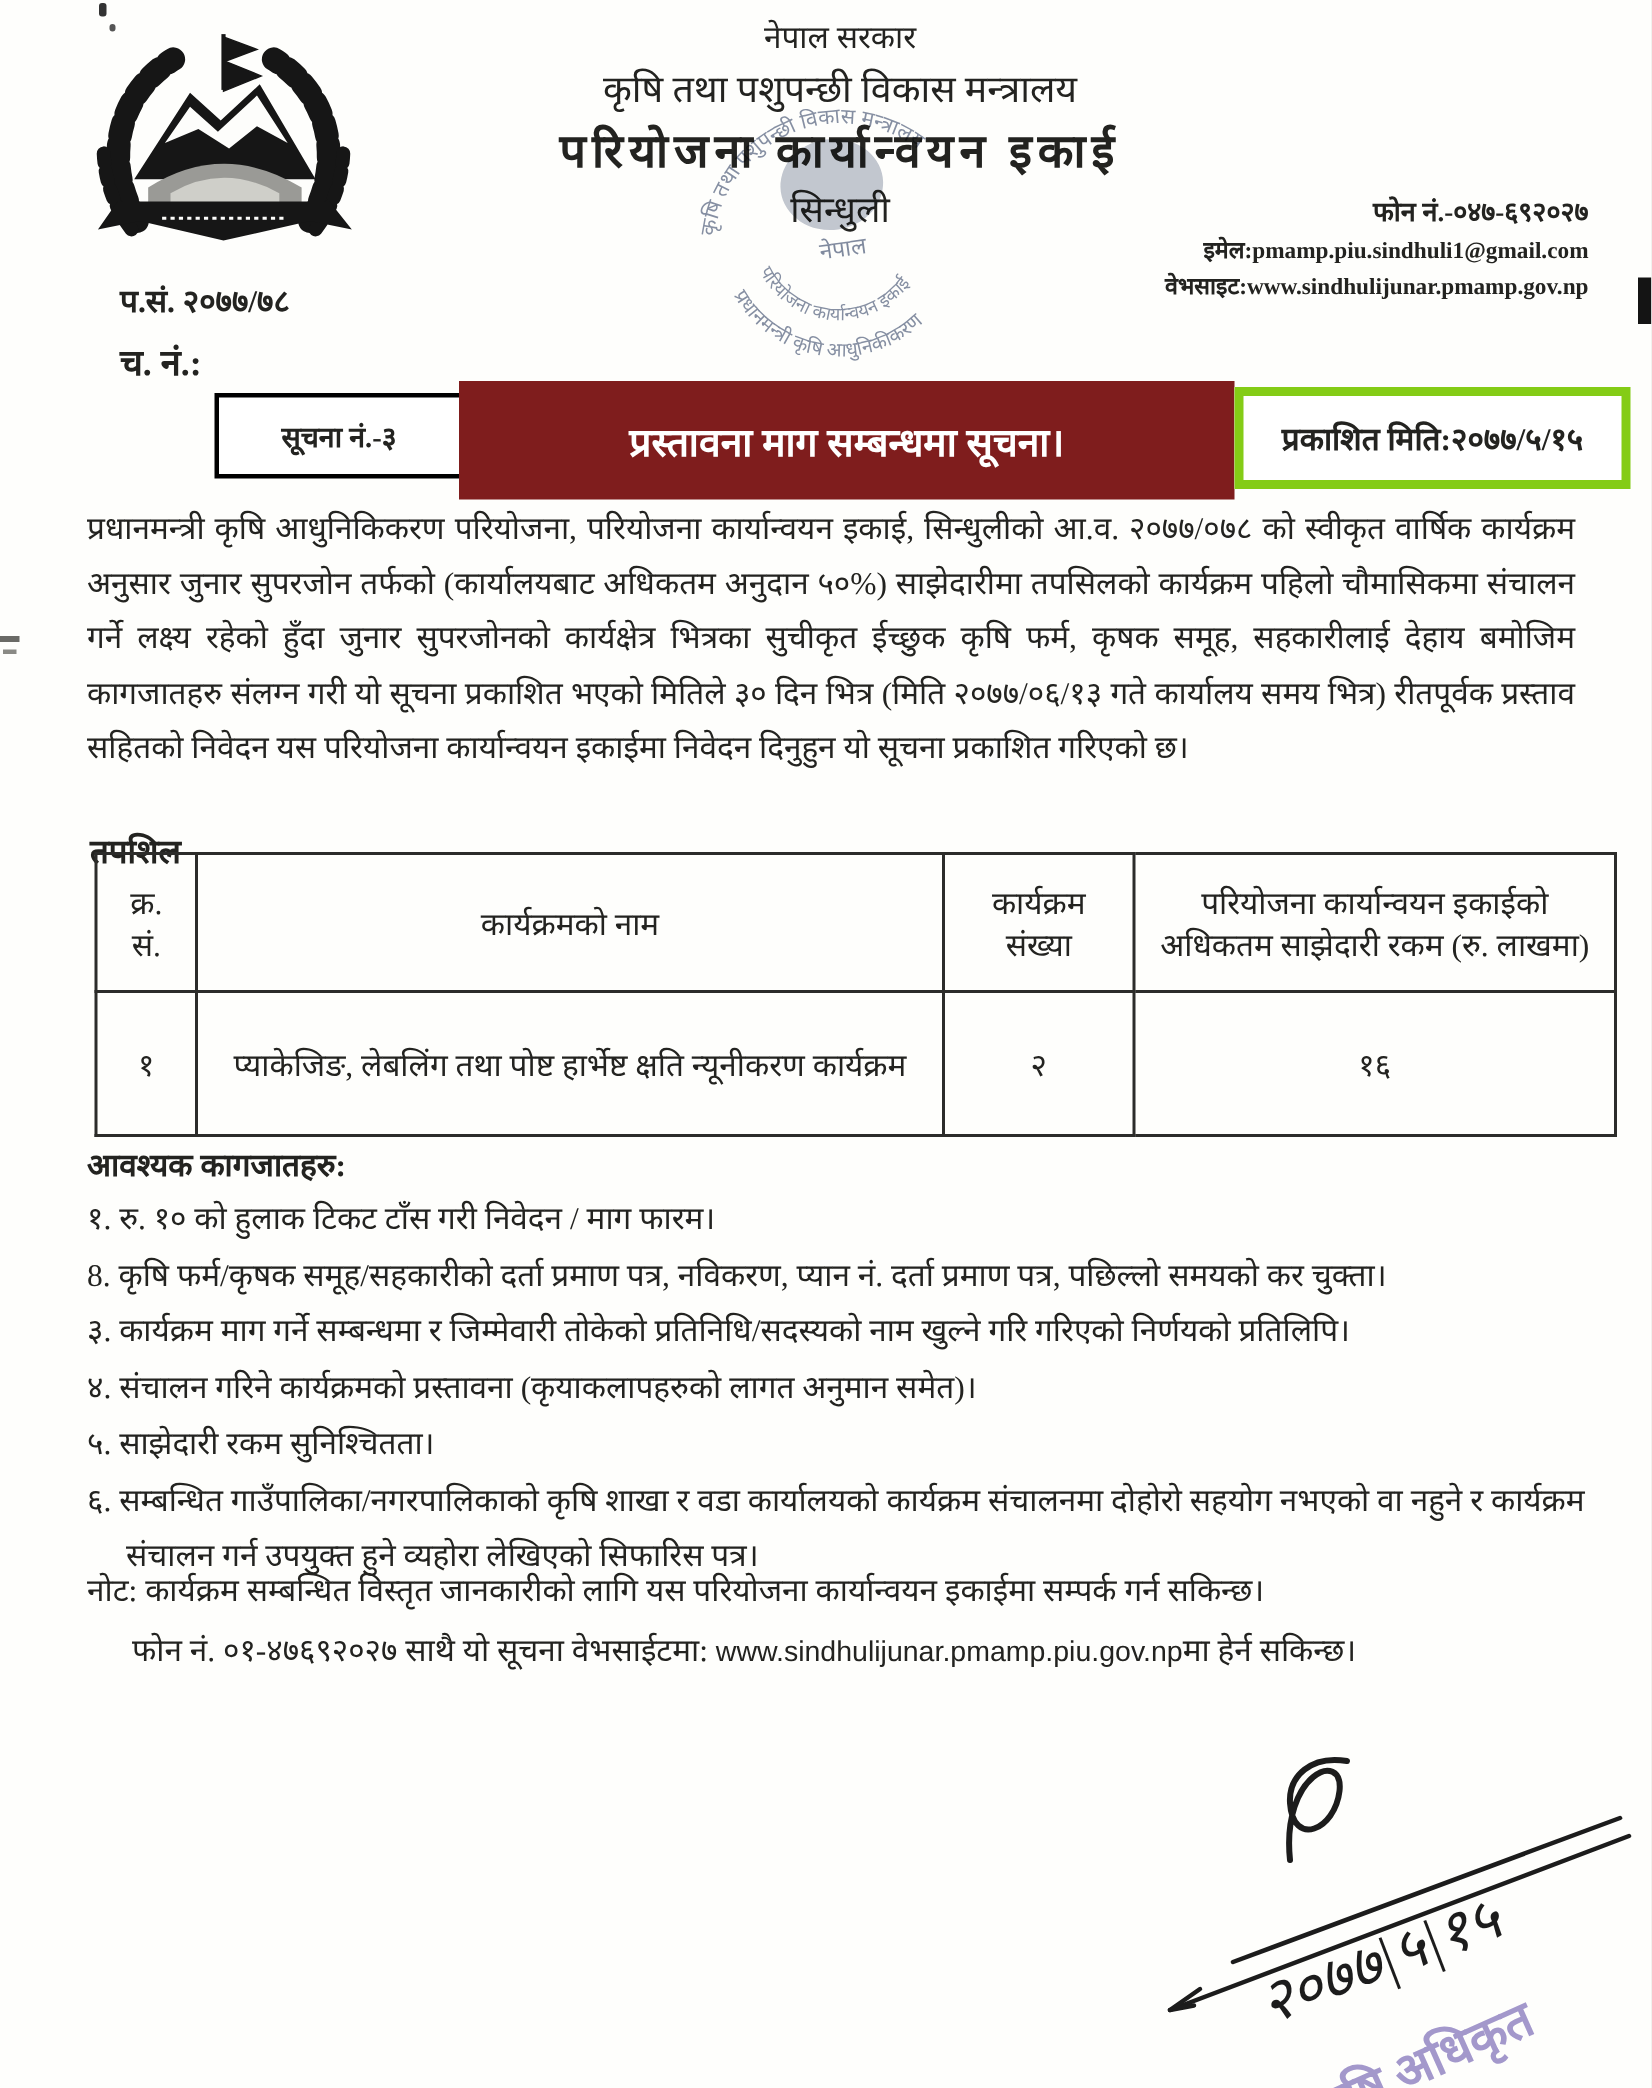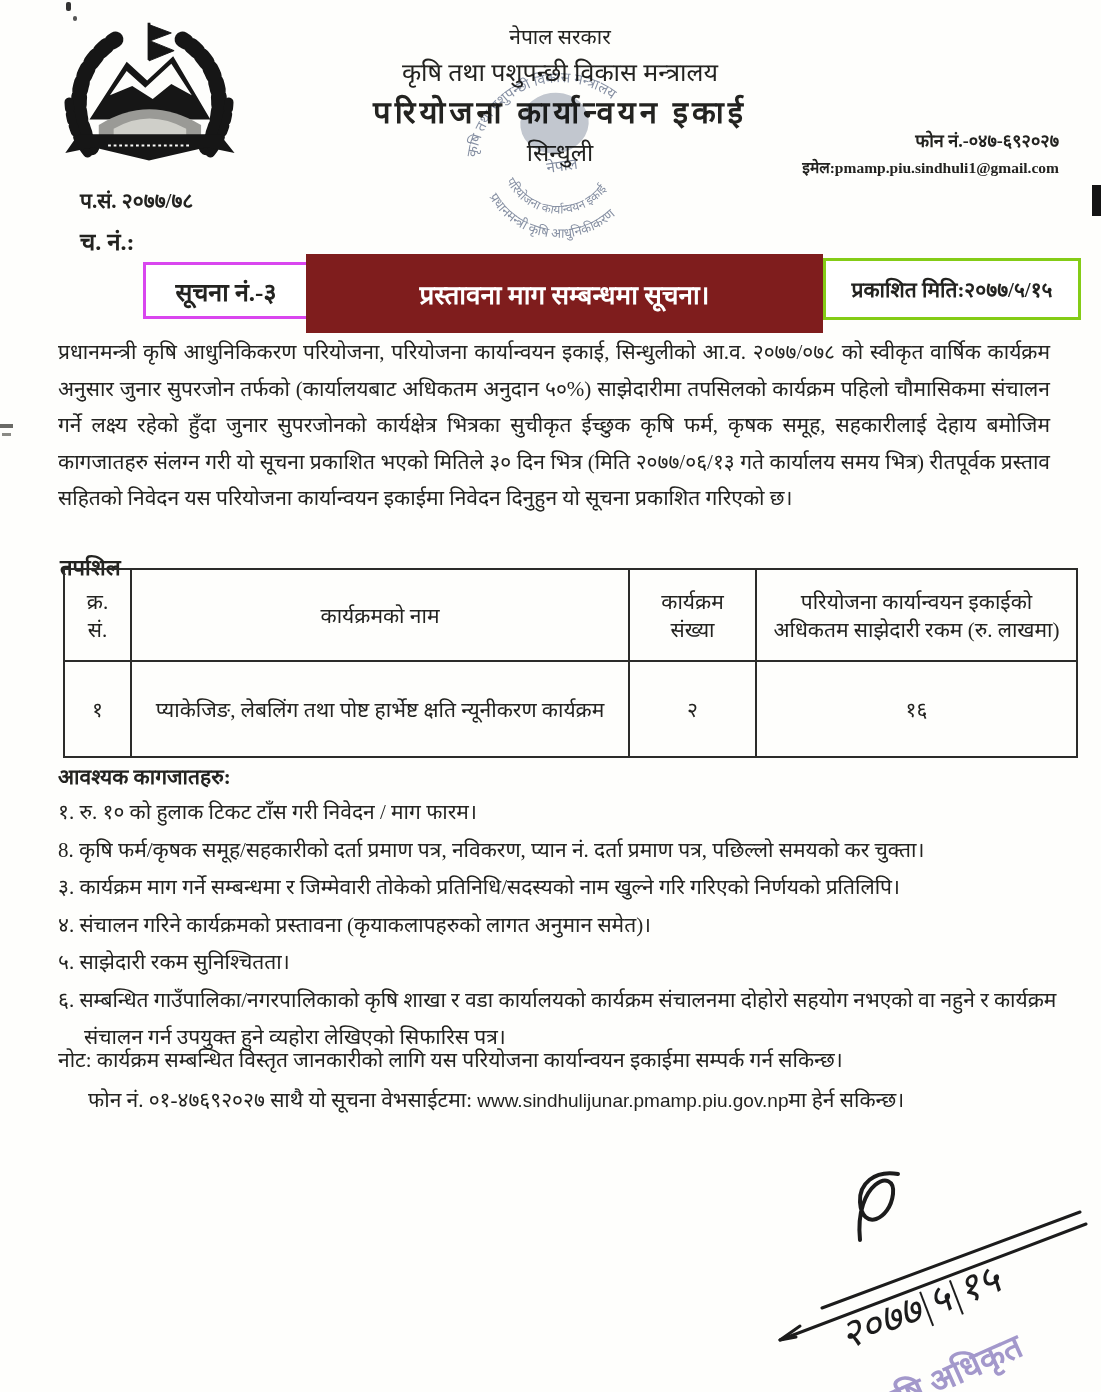--- a/index.html
+++ b/index.html
@@ -5,37 +5,37 @@
   html,body{margin:0;padding:0;background:#e8e8e4;}
   .page{
     position:relative;width:1101px;height:1392px;margin:0 auto;
     background:#fefefc;overflow:hidden;color:#232320;
     font-family:"Liberation Serif","DejaVu Serif",serif;
   }
   .abs{position:absolute;}
   
   .emblem{left:56px;top:6px;width:186px;height:186px;}
   .hdr-center{left:240px;top:14px;width:640px;text-align:center;line-height:1.1;}
-  .hdr-l1{font-size:21px;margin:12px 0 10px 0;}
+  .hdr-l1{font-size:21px;margin:0 0 10px 0;}
   .hdr-l2{font-size:25px;margin:0 0 9px 0;}
   .hdr-l3{font-size:26px;margin:0 0 9px 0;}
   .hdr-l4{font-size:31px;font-weight:bold;letter-spacing:4px;margin:0 0 10px 0;}
   .hdr-l5{font-size:24px;margin:0;}
   .stamp{left:448px;top:44px;width:222px;height:222px;opacity:.68;mix-blend-mode:multiply;transform:rotate(-8deg);}
   .contact{right:42px;top:128px;text-align:right;line-height:1.55;}
   .contact .ph{font-size:18px;font-weight:bold;}
   .contact .row{font-size:15.5px;font-weight:bold;font-family:"Liberation Serif","DejaVu Serif",serif;}
   .refno{left:80px;top:186px;font-size:21px;font-weight:bold;}
   .chno{left:80px;top:224px;font-size:24px;font-weight:bold;}
   
-  .notice-left{left:143px;top:262px;width:160px;height:51px;border:3px solid #d946ef;
-    display:flex;align-items:center;justify-content:center;font-size:25px;font-weight:bold;background:#fff;}
+  .notice-left{left:143px;top:262px;width:160px;height:51px;border:3px solid #000000;
+    display:flex;align-items:center;justify-content:center;font-size:19px;font-weight:bold;background:#fff;}
   .notice-black{left:306px;top:254px;width:517px;height:79px;background:#7f1d1d;color:#fff;
     display:flex;align-items:center;justify-content:center;font-size:26px;font-weight:bold;}
-  .notice-date{left:823px;top:258px;width:252px;height:56px;border:3px solid #84cc16;
+  .notice-date{left:823px;top:258px;width:252px;height:56px;border:6px solid #84cc16;
     display:flex;align-items:center;justify-content:center;font-size:21px;font-weight:bold;background:#fff;}
   
   .body-par{left:58px;top:334px;width:992px;font-size:21px;line-height:36.5px;text-align:justify;}
   .tapasil{left:60px;top:551px;font-size:22px;font-weight:bold;}
   
   table.sch{position:absolute;left:63px;top:568px;width:1013px;border-collapse:collapse;table-layout:fixed;}
   table.sch th,table.sch td{border:2px solid #2c2c2a;font-weight:normal;}
   table.sch th{font-size:21px;height:82px;text-align:center;vertical-align:middle;padding:4px 10px;}
   table.sch td{font-size:21px;height:86px;text-align:center;vertical-align:middle;padding:4px 10px;}
   td.cell-name{text-align:left;padding-left:14px;}
@@ -107,20 +107,21 @@
       <text font-size="14" opacity=".9"><textPath href="#stArcTop" startOffset="8%">कृषि तथा पशुपन्छी विकास मन्त्रालय</textPath></text>
       <text font-size="13" opacity=".9"><textPath href="#stArcBot" startOffset="12%">प्रधानमन्त्री कृषि आधुनिकीकरण</textPath></text>
       <text font-size="12" opacity=".9"><textPath href="#stArcBot2" startOffset="10%">परियोजना कार्यान्वयन इकाई</textPath></text>
       <text x="96" y="126" font-size="15" opacity=".95">नेपाल</text>
     </g>
   </svg>
 
   <div class="abs contact">
     <div class="ph">फोन नं.-०४७-६९२०२७</div>
     <div class="row"><span>इमेल:</span><span>pmamp.piu.sindhuli1@gmail.com</span></div>
+    <div class="row"><span>वेभसाइट:</span><span>www.sindhulijunar.pmamp.gov.np</span></div>
   </div>
 
   <div class="abs refno">प.सं. २०७७/७८</div>
   <div class="abs chno">च. नं.:</div>
 
   <div class="abs notice-left">सूचना नं.-३</div>
   <div class="abs notice-black">प्रस्तावना माग सम्बन्धमा सूचना।</div>
   <div class="abs notice-date">प्रकाशित मिति:२०७७/५/१५</div>
 
   <div class="abs body-par">प्रधानमन्त्री कृषि आधुनिकिकरण परियोजना, परियोजना कार्यान्वयन इकाई, सिन्धुलीको आ.व. २०७७/०७८ को स्वीकृत वार्षिक कार्यक्रम अनुसार जुनार सुपरजोन तर्फको (कार्यालयबाट अधिकतम अनुदान ५०%) साझेदारीमा तपसिलको कार्यक्रम पहिलो चौमासिकमा संचालन गर्ने लक्ष्य रहेको हुँदा जुनार सुपरजोनको कार्यक्षेत्र भित्रका सुचीकृत ईच्छुक कृषि फर्म, कृषक समूह, सहकारीलाई देहाय बमोजिम कागजातहरु संलग्न गरी यो सूचना प्रकाशित भएको मितिले ३० दिन भित्र (मिति २०७७/०६/१३ गते कार्यालय समय भित्र) रीतपूर्वक प्रस्ताव सहितको निवेदन यस परियोजना कार्यान्वयन इकाईमा निवेदन दिनुहुन यो सूचना प्रकाशित गरिएको छ।</div>

